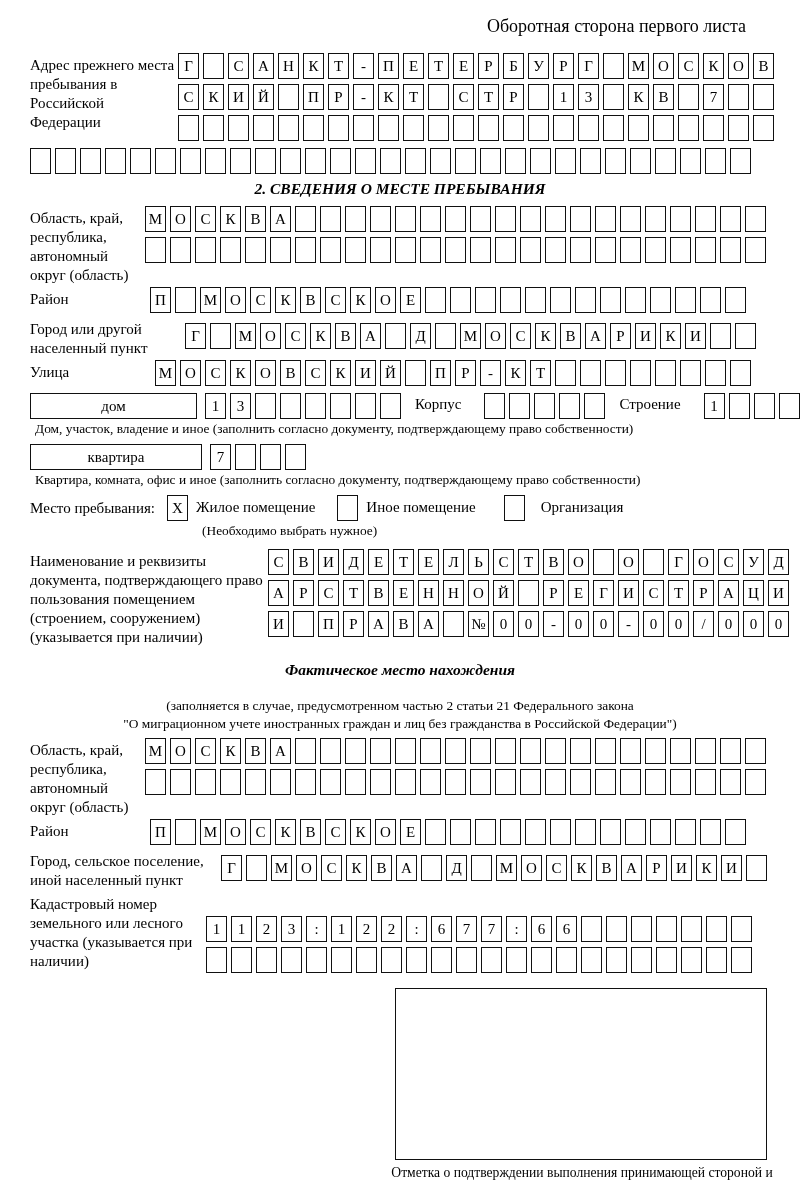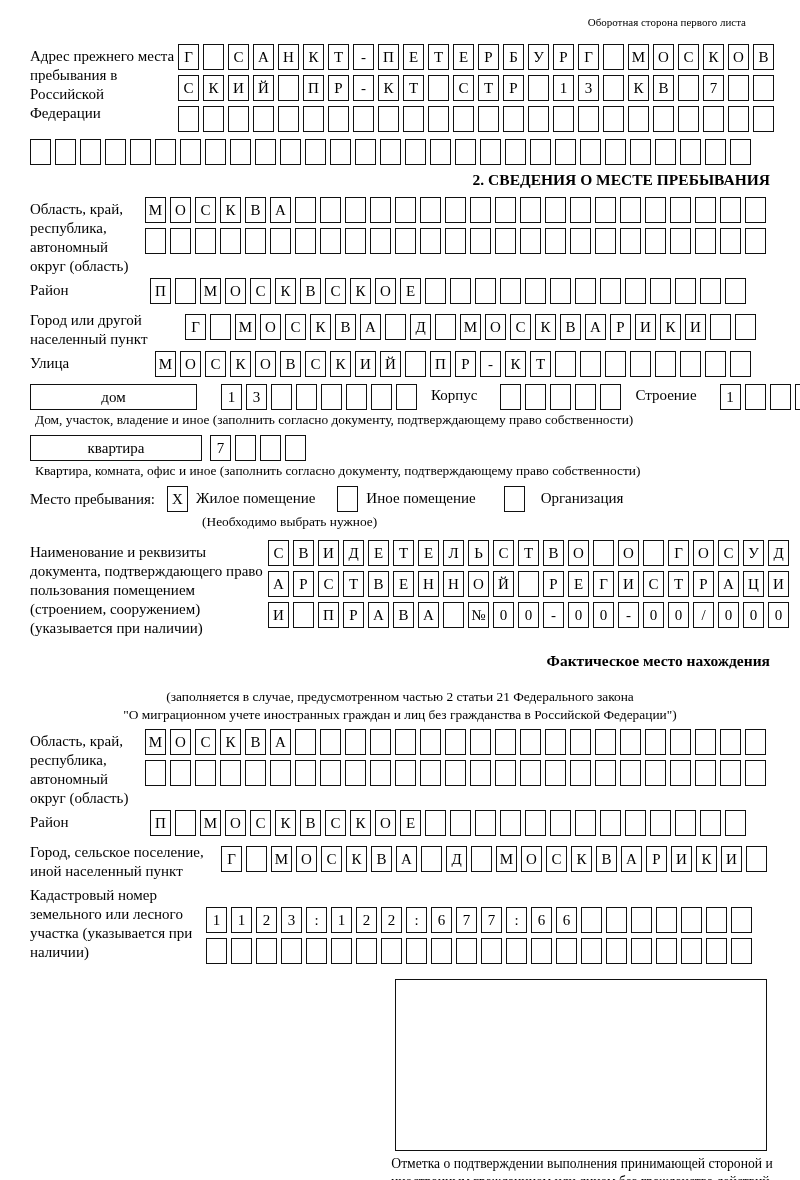--- a/index.html
+++ b/index.html
@@ -1,27 +1,27 @@
 <!DOCTYPE html>
 <html><head>
 <meta charset="utf-8">
 <style>
   html,body{margin:0;padding:0;background:#ffffff;}
   body{width:800px;min-height:1180px;font-family:"Liberation Serif","DejaVu Serif",serif;color:#000;}
   .page{padding:16px 30px 20px 30px;position:relative;}
-  .hdr-note{text-align:right;font-size:11px;padding-right:24px;margin-bottom:16px;}
+  .hdr-note{text-align:right;font-size:18px;padding-right:24px;margin-bottom:16px;}
   .frow{display:flex;align-items:flex-start;margin-bottom:2px;}
   .lbl{font-size:15px;line-height:19px;flex:none;padding-top:3px;}
   .cellrows{flex:none;}
   .cellrow{display:flex;margin-bottom:5px;}
   .cell{box-sizing:border-box;flex:none;width:21px;height:26px;border:1.6px solid #111;margin-right:4px;
         display:flex;align-items:center;justify-content:center;font-size:15px;background:#fff;}
   .caption{font-size:13.4px;text-align:center;margin:2px 0 6px 0;}
   .caption-left{font-size:13.4px;text-align:left;margin:1px 0 7px 5px;}
-  .sec-title{font-size:15.5px;font-weight:bold;text-align:right;margin:6px 0 8px 0;}
+  .sec-title{font-size:15.5px;font-weight:bold;text-align:center;margin:6px 0 8px 0;font-style:italic;}
   .wbox{box-sizing:border-box;border:1.6px solid #111;height:26px;display:flex;align-items:center;
         justify-content:center;font-size:15px;flex:none;background:#fff;}
   .inline-lbl{font-size:15px;padding:3px 23px 0 10px;flex:none;}
   .cb{box-sizing:border-box;width:21px;height:26px;border:1.6px solid #111;display:inline-flex;
       align-items:center;justify-content:center;font-size:15px;vertical-align:middle;flex:none;}
   .cb-label{font-size:15px;padding:3px 0 0 8px;flex:none;}
   .stamp-box{box-sizing:border-box;border:1.6px solid #111;width:372px;height:172px;margin-left:365px;background:#fff;}
   .stamp-note{width:400px;margin-left:352px;font-size:13.6px;text-align:center;line-height:18px;margin-top:4px;}
   .mb6{margin-bottom:6px;}
 </style>
@@ -292,21 +292,21 @@
         <span class="cell"></span>
         <span class="cell"></span>
         <span class="cell"></span>
         <span class="cell"></span>
         <span class="cell"></span>
         <span class="cell"></span>
       </div>
   </div>
 
   <div class="frow">
-    <div class="wbox" style="width:167px;margin-right:24px;">дом</div>
+    <div class="wbox" style="width:167px;margin-right:8px;">дом</div>
     <div class="cellrow" style="margin-bottom:0;">
         <span class="cell">1</span>
         <span class="cell">3</span>
         <span class="cell"></span>
         <span class="cell"></span>
         <span class="cell"></span>
         <span class="cell"></span>
         <span class="cell"></span>
         <span class="cell"></span>
       </div>

